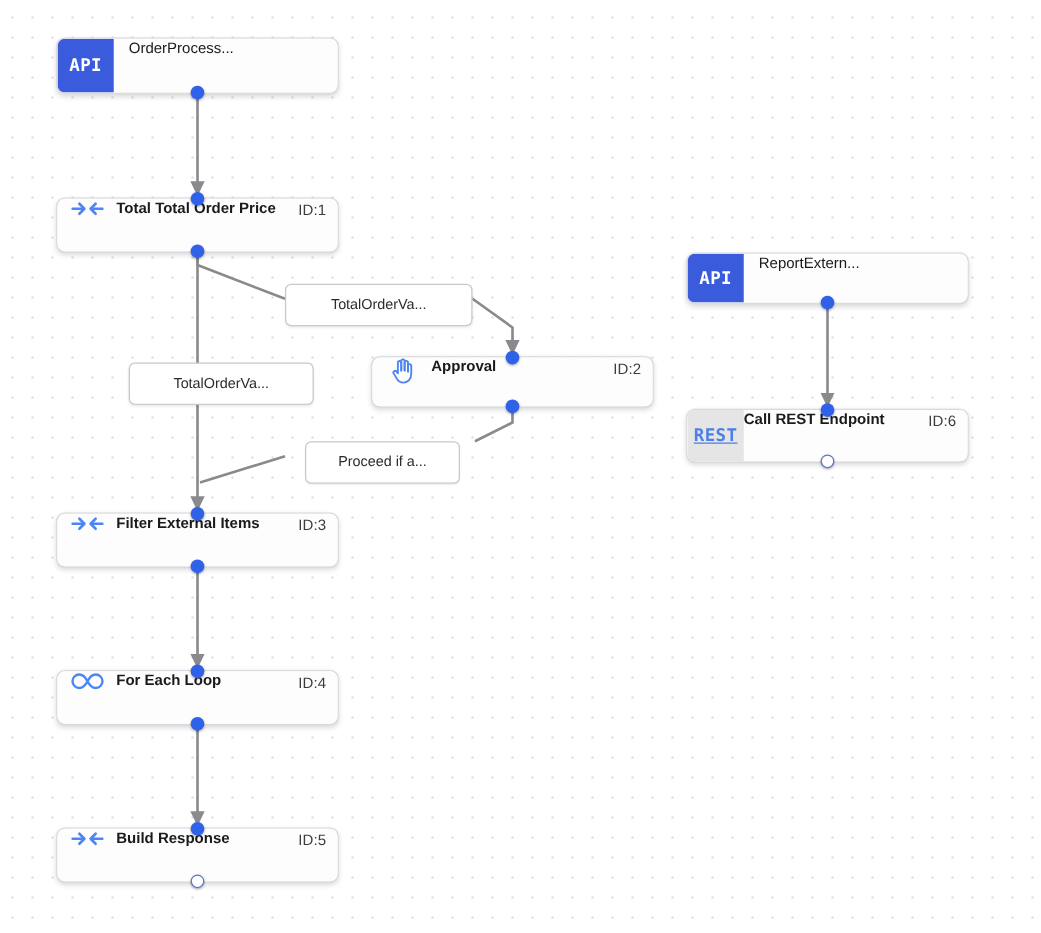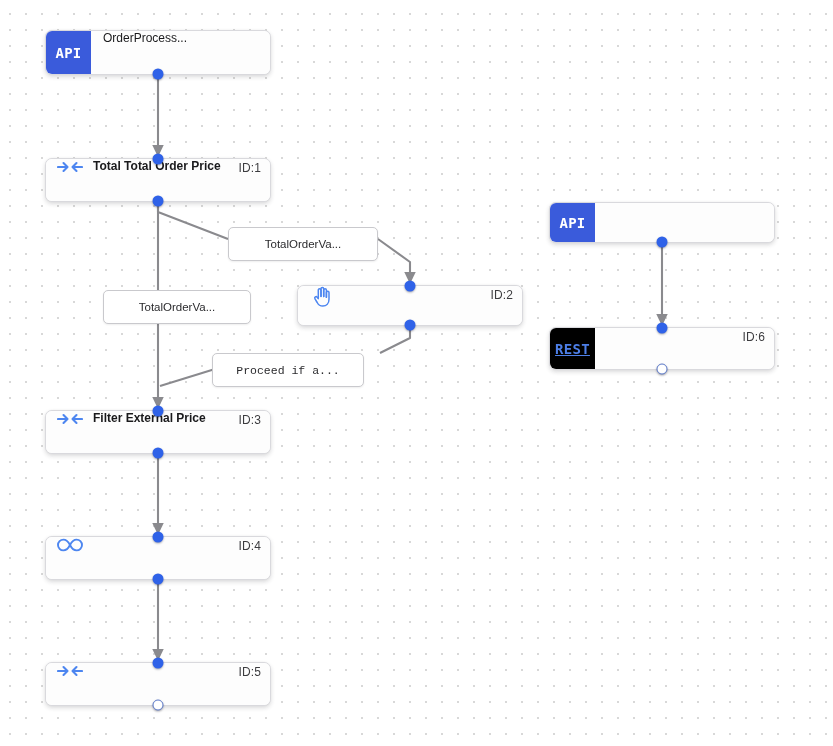--- a/index.html
+++ b/index.html
@@ -69,21 +69,21 @@
     font-family: "DejaVu Sans Mono", monospace;
     font-weight: 700;
     font-size: 14px;
     letter-spacing: 0.3px;
   }
   .badge.api {
     background: #3a5bdb;
     color: #ffffff;
   }
   .badge.rest {
-    background: #000000;
+    background: #e5e5e5;
     color: #4d7fe8;
     text-decoration: underline;
   }
 
   
   .glyph {
     flex: 0 0 auto;
     width: 47px;
     display: flex;
     align-items: center;
@@ -212,91 +212,96 @@
       <div class="glyph">
         <svg width="20" height="22" viewBox="0 0 20 22">
           <g fill="none" stroke="#4d86f0" stroke-width="1.5" stroke-linecap="round" stroke-linejoin="round">
             <path d="M6.3 12.2 V4.1 a1.35 1.35 0 0 1 2.7 0 V10.6"></path>
             <path d="M9 10.2 V2.8 a1.35 1.35 0 0 1 2.7 0 V10.4"></path>
             <path d="M11.7 10.4 V4.0 a1.35 1.35 0 0 1 2.7 0 V11.2"></path>
             <path d="M14.4 11.2 V6.6 a1.3 1.3 0 0 1 2.6 0 v6.6 c0 4.1 -2.6 6.9 -6.2 6.9 c-3.0 0 -4.6 -1.6 -5.6 -3.6 L3.0 12.9 a1.4 1.4 0 0 1 2.3 -1.6 l1.0 1.3"></path>
           </g>
         </svg>
       </div>
+      <div class="node-label">Approval</div>
     </div>
     <span class="node-id">ID:2</span>
     <span class="port filled top"></span>
     <span class="port filled bottom"></span>
   </div>
 
   <div class="node" style="left:45px; top:410px; width:226px; height:44px;">
     <div class="node-inner">
       <div class="glyph">
         <svg width="26" height="16" viewBox="0 0 26 16">
           <g fill="none" stroke="#4d86f0" stroke-width="2.1" stroke-linecap="round" stroke-linejoin="round">
             <path d="M1 8 H10"></path>
             <path d="M6.5 4 L10.5 8 L6.5 12"></path>
             <path d="M25 8 H16"></path>
             <path d="M19.5 4 L15.5 8 L19.5 12"></path>
           </g>
         </svg>
       </div>
-      <div class="node-label">Filter External Price</div>
+      <div class="node-label">Filter External Items</div>
     </div>
     <span class="node-id">ID:3</span>
     <span class="port filled top"></span>
     <span class="port filled bottom"></span>
   </div>
 
   <div class="node" style="left:45px; top:536px; width:226px; height:44px;">
     <div class="node-inner">
       <div class="glyph">
         <svg width="28" height="16" viewBox="0 0 28 16">
           <path d="M14 8 c 2.2 -4.4 4.2 -5.4 6.6 -5.4 a 5.4 5.4 0 0 1 0 10.8 c -2.4 0 -4.4 -1.0 -6.6 -5.4 c -2.2 -4.4 -4.2 -5.4 -6.6 -5.4 a 5.4 5.4 0 0 0 0 10.8 c 2.4 0 4.4 -1.0 6.6 -5.4 z" fill="none" stroke="#4d86f0" stroke-width="1.9" stroke-linecap="round"></path>
         </svg>
       </div>
+      <div class="node-label">For Each Loop</div>
     </div>
     <span class="node-id">ID:4</span>
     <span class="port filled top"></span>
     <span class="port filled bottom"></span>
   </div>
 
   <div class="node" style="left:45px; top:662px; width:226px; height:44px;">
     <div class="node-inner">
       <div class="glyph">
         <svg width="26" height="16" viewBox="0 0 26 16">
           <g fill="none" stroke="#4d86f0" stroke-width="2.1" stroke-linecap="round" stroke-linejoin="round">
             <path d="M1 8 H10"></path>
             <path d="M6.5 4 L10.5 8 L6.5 12"></path>
             <path d="M25 8 H16"></path>
             <path d="M19.5 4 L15.5 8 L19.5 12"></path>
           </g>
         </svg>
       </div>
+      <div class="node-label">Build Response</div>
     </div>
     <span class="node-id">ID:5</span>
     <span class="port filled top"></span>
     <span class="port open bottom"></span>
   </div>
 
   <div class="node" style="left:549px; top:202px; width:226px; height:41px;">
     <div class="node-inner">
       <div class="badge api">API</div>
+      <div class="node-label plain">ReportExtern...</div>
     </div>
     <span class="port filled bottom"></span>
   </div>
 
   <div class="node" style="left:549px; top:327px; width:226px; height:43px;">
     <div class="node-inner">
       <div class="badge rest">REST</div>
+      <div class="node-label">Call REST Endpoint</div>
     </div>
     <span class="node-id">ID:6</span>
     <span class="port filled top"></span>
     <span class="port open bottom"></span>
   </div>
 
   <div class="edge-label" style="left:228px; top:227px; width:150px;">TotalOrderVa...</div>
 
   <div class="edge-label" style="left:103px; top:290px; width:148px;">TotalOrderVa...</div>
 
-  <div class="edge-label" style="left:212px; top:353px; width:152px;font-family:Liberation Mono, monospace;">Proceed if a...</div>
+  <div class="edge-label" style="left:244px; top:353px; width:124px;">Proceed if a...</div>
 
 </div>
 
 </body></html>

